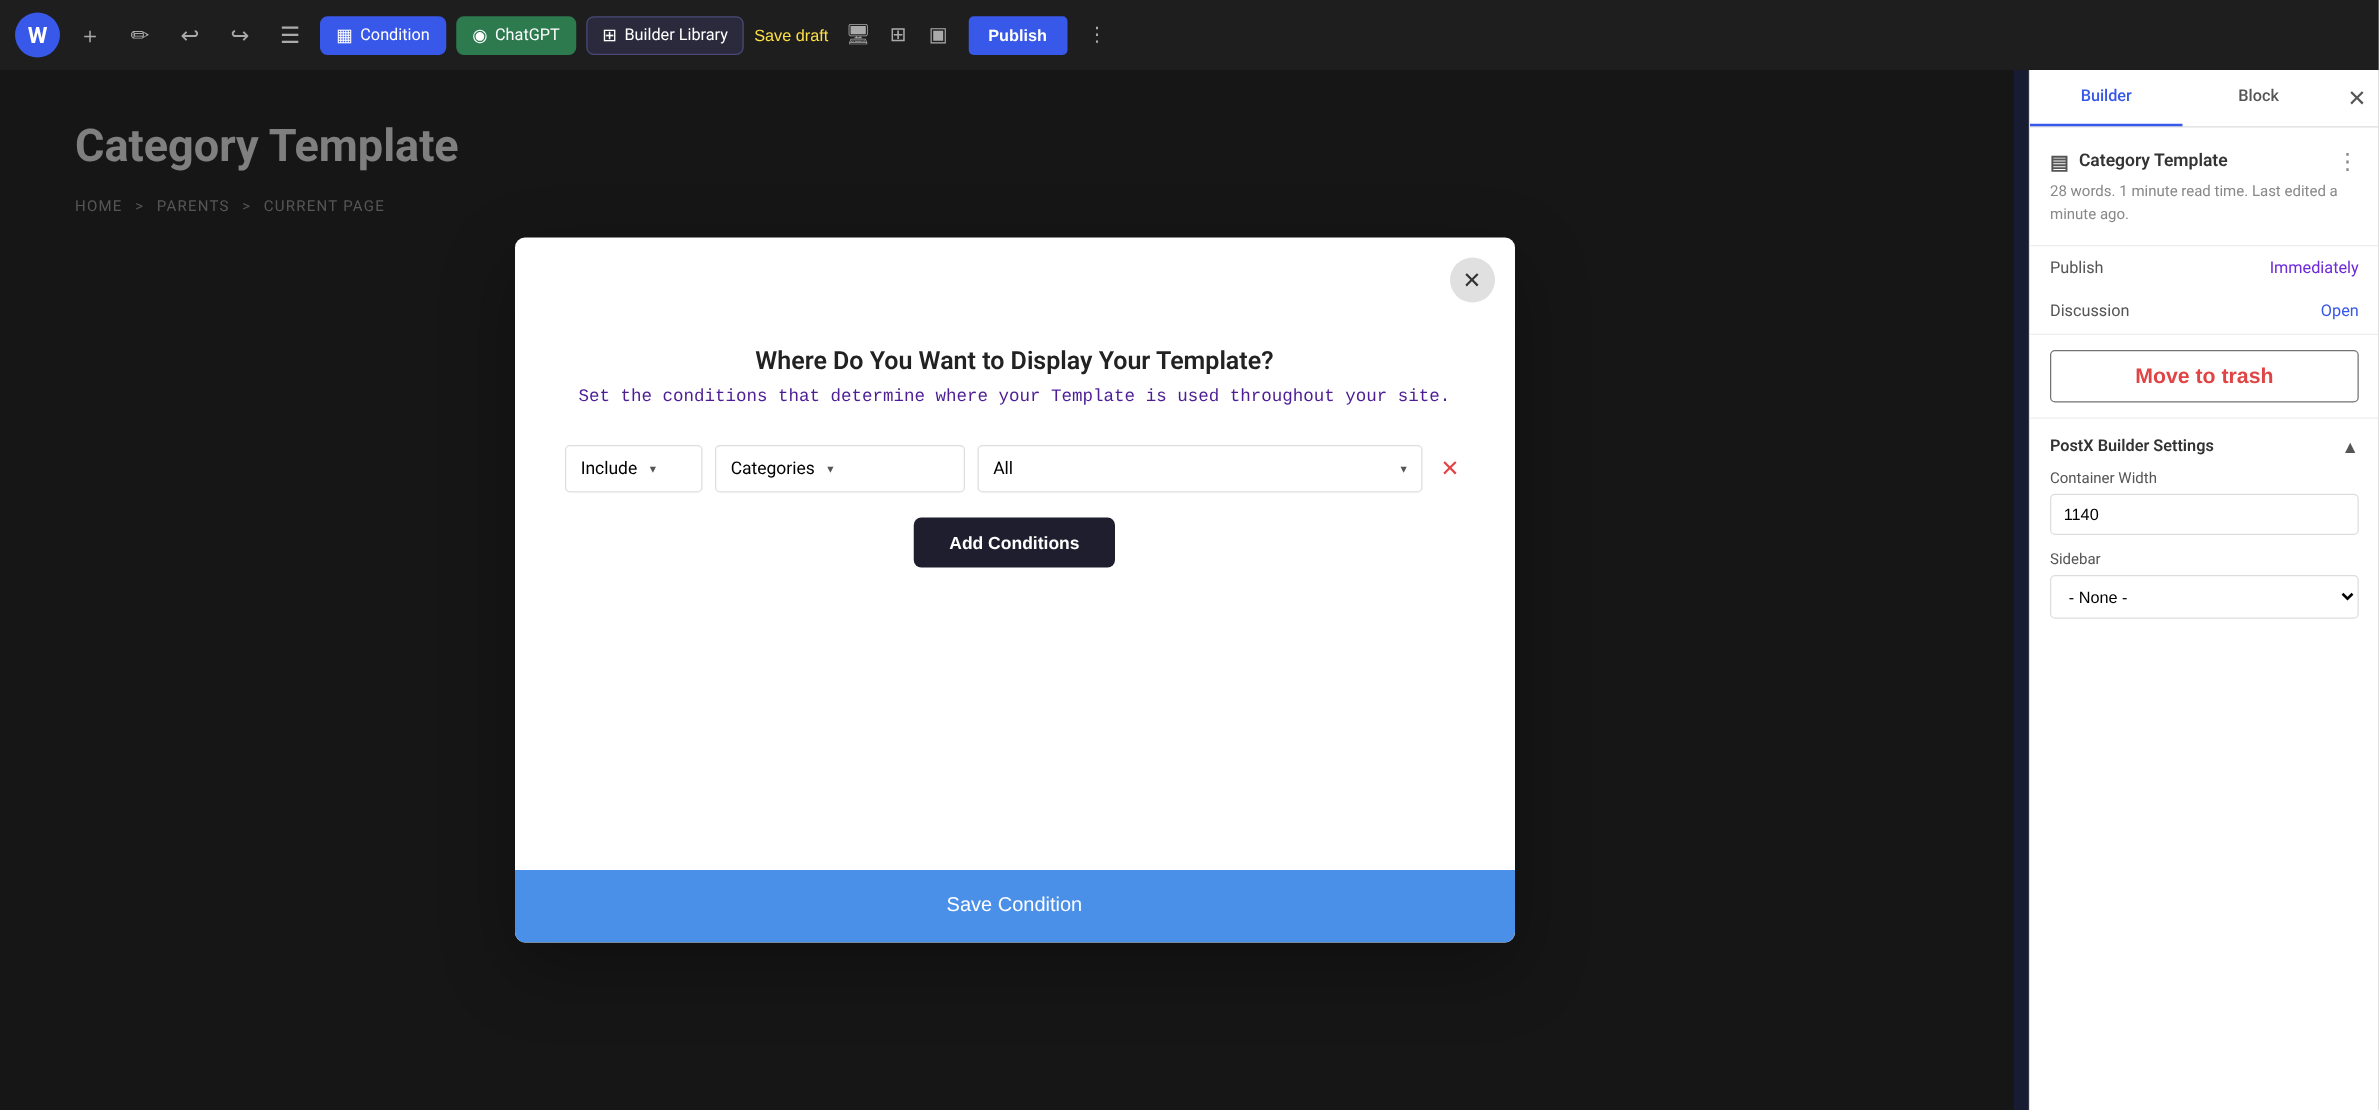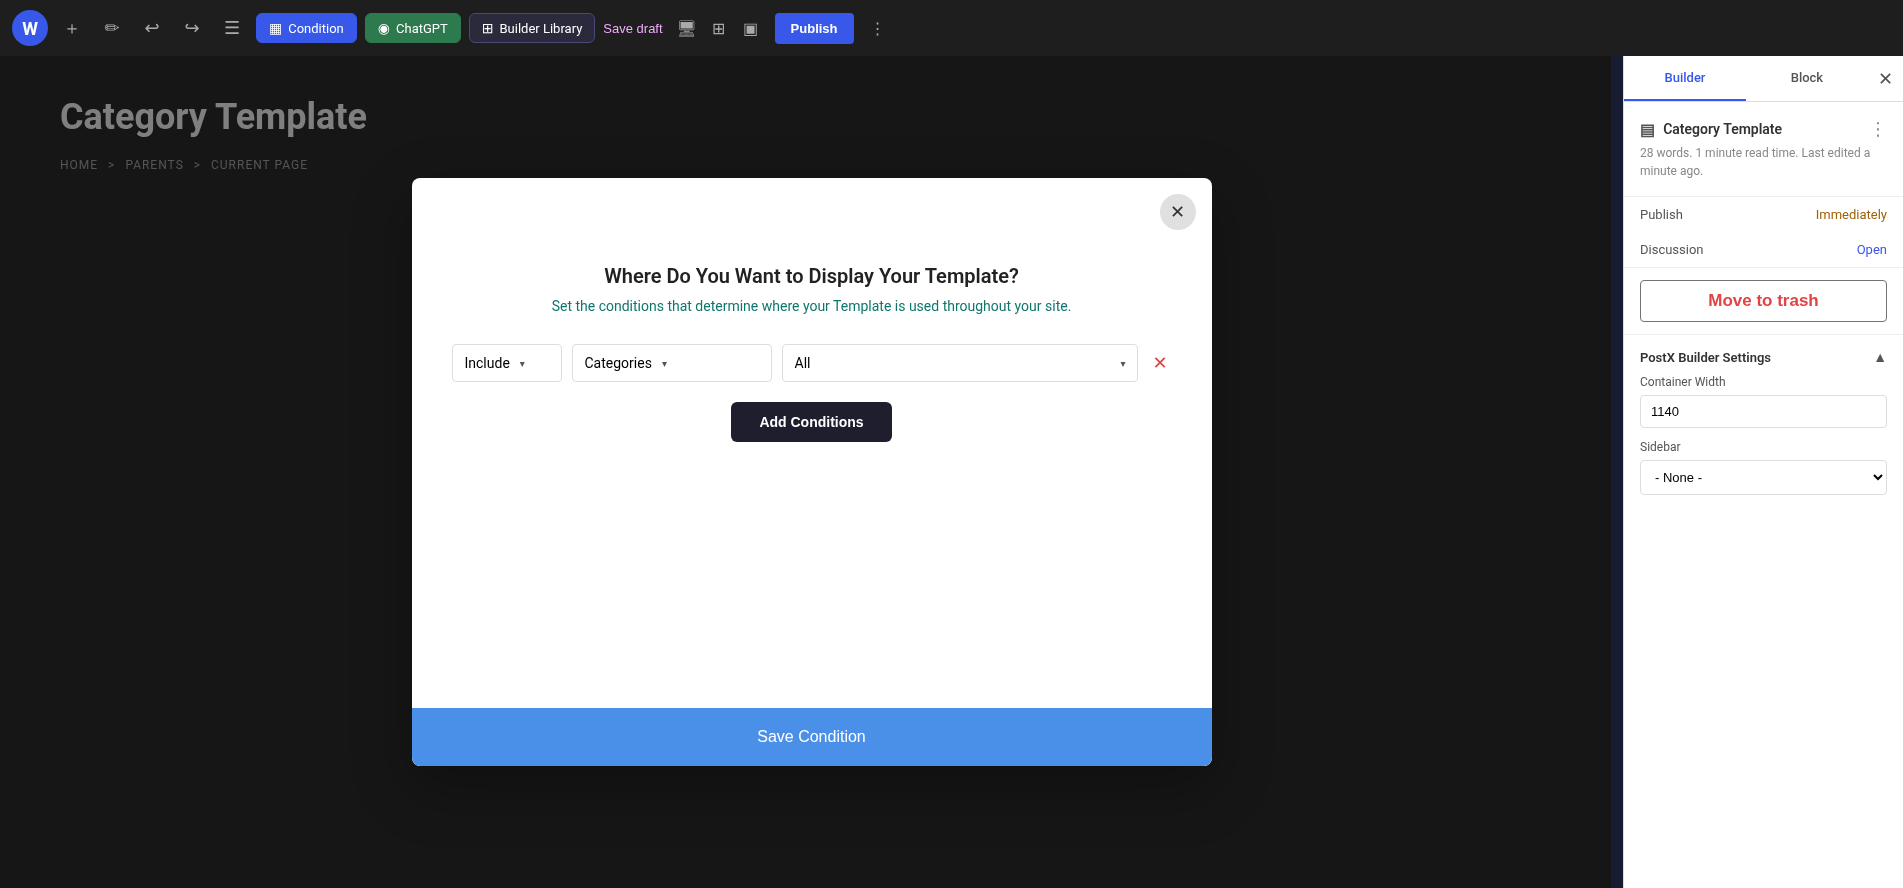--- a/index.html
+++ b/index.html
@@ -10,21 +10,21 @@
       display: flex; align-items: center; background: #1e1e1e; height: 56px; padding: 0 12px; gap: 8px; position: relative; z-index: 10;
     }
     .toolbar-logo { width: 36px; height: 36px; background: #3858e9; border-radius: 50%; display: flex; align-items: center; justify-content: center; color: white; font-weight: bold; font-size: 18px; flex-shrink: 0; }
     .toolbar-icon-btn { background: transparent; border: none; color: #aaa; cursor: pointer; width: 32px; height: 32px; display: flex; align-items: center; justify-content: center; font-size: 18px; border-radius: 4px; }
     .toolbar-pill { display: flex; align-items: center; gap: 6px; background: #2a2a3c; border: 1px solid #4a4a7a; border-radius: 6px; padding: 6px 12px; color: white; font-size: 13px; cursor: pointer; }
     .toolbar-pill .pill-icon { font-size: 14px; }
     .toolbar-pill.blue { background: #3858e9; border-color: #3858e9; }
     .toolbar-pill.green { background: #2d7a4f; border-color: #2d7a4f; }
     .toolbar-center { flex: 1; text-align: center; color: #ccc; font-size: 13px; }
     .toolbar-right { display: flex; align-items: center; gap: 10px; }
-    .save-draft-btn { background: transparent; border: none; color: #f0abfc; font-size: 13px; cursor: pointer; }
+    .save-draft-btn { background: transparent; border: none; color: #fde047; font-size: 13px; cursor: pointer; }
     .publish-btn { background: #3858e9; border: none; color: white; font-size: 13px; padding: 8px 16px; border-radius: 4px; cursor: pointer; font-weight: 600; }
     .toolbar-view-icons { display: flex; gap: 4px; }
     .view-icon { background: transparent; border: none; color: #aaa; cursor: pointer; font-size: 16px; width: 28px; height: 28px; display: flex; align-items: center; justify-content: center; }
 
     
     .main-area { display: flex; height: calc(888px - 56px); }
 
     
     .content-area { flex: 1; background: #2c2c2c; overflow: hidden; position: relative; }
     .page-preview { padding: 40px 60px; color: white; }
@@ -65,23 +65,23 @@
     .postx-collapse-btn { background: none; border: none; cursor: pointer; color: #555; font-size: 14px; }
     .container-width-label { padding: 0 16px 6px; font-size: 12px; color: #555; }
     .container-width-input { margin: 0 16px 12px; border: 1px solid #ddd; border-radius: 4px; padding: 8px 10px; font-size: 13px; width: calc(100% - 32px); }
     .sidebar-label { padding: 0 16px 6px; font-size: 12px; color: #555; }
     .sidebar-select { margin: 0 16px 12px; border: 1px solid #ddd; border-radius: 4px; padding: 8px 10px; font-size: 13px; width: calc(100% - 32px); background: white; }
 
     
     .modal-overlay { position: absolute; top: 56px; left: 0; right: 280px; bottom: 0; background: rgba(0,0,0,0.5); z-index: 100; display: flex; align-items: center; justify-content: center; }
     .modal { background: white; border-radius: 8px; width: 800px; max-width: 90%; position: relative; box-shadow: 0 20px 60px rgba(0,0,0,0.3); overflow: hidden; }
     .modal-close { position: absolute; top: 16px; right: 16px; width: 36px; height: 36px; border-radius: 50%; background: #e0e0e0; border: none; cursor: pointer; font-size: 18px; display: flex; align-items: center; justify-content: center; color: #333; z-index: 10; }
-    .modal-body { padding: 40px 40px 46px; margin-top: 46px; }
+    .modal-body { padding: 40px 40px 22px; margin-top: 46px; }
     .modal-title { text-align: center; font-size: 20px; font-weight: 600; color: #222; margin-bottom: 10px; }
-    .modal-subtitle { text-align: center; font-size: 14px; color: #0f766e; margin-bottom: 30px; }
+    .modal-subtitle { text-align: center; font-size: 14px; color: #4c1d95; margin-bottom: 30px; font-family: Liberation Mono, monospace; }
     .condition-row { display: flex; align-items: center; gap: 10px; margin-bottom: 20px; }
     .condition-dropdown { position: relative; display: inline-flex; align-items: center; border: 1px solid #ddd; border-radius: 4px; padding: 10px 12px; font-size: 14px; background: white; cursor: pointer; gap: 6px; min-width: 110px; }
     .condition-dropdown-lg { min-width: 200px; }
     .condition-dropdown-xl { flex: 1; }
     .chevron-icon { font-size: 10px; color: #555; margin-left: 4px; }
     .condition-delete { background: none; border: none; cursor: pointer; color: #e04444; font-size: 18px; padding: 4px; }
     .add-conditions-btn { display: block; margin: 0 auto; background: #1e1e2e; color: white; border: none; border-radius: 6px; padding: 12px 28px; font-size: 14px; font-weight: 600; cursor: pointer; text-align: right; }
     .modal-footer { padding: 0; }
     .save-condition-btn { width: 100%; background: #4a90e8; color: white; border: none; padding: 20px; font-size: 16px; font-weight: 400; cursor: pointer; border-radius: 0 0 8px 8px; }
 
@@ -161,21 +161,21 @@
         <button class="sidebar-more-btn">⋮</button>
       </div>
       <div class="sidebar-meta">28 words. 1 minute read time. Last edited a minute ago.</div>
     </div>
 
     <hr class="sidebar-divider">
 
 
     <div class="sidebar-field">
       <span class="sidebar-field-label">Publish</span>
-      <span class="sidebar-field-value blue" style="color:#a16207; cursor:pointer;">Immediately</span>
+      <span class="sidebar-field-value blue" style="color:#6d28d9; cursor:pointer;">Immediately</span>
     </div>
 
     <div class="sidebar-field">
       <span class="sidebar-field-label">Discussion</span>
       <span class="sidebar-field-value" style="color:#3858e9; cursor:pointer;">Open</span>
     </div>
 
     <hr class="sidebar-divider">
 
     <button class="move-trash-btn">Move to trash</button>

